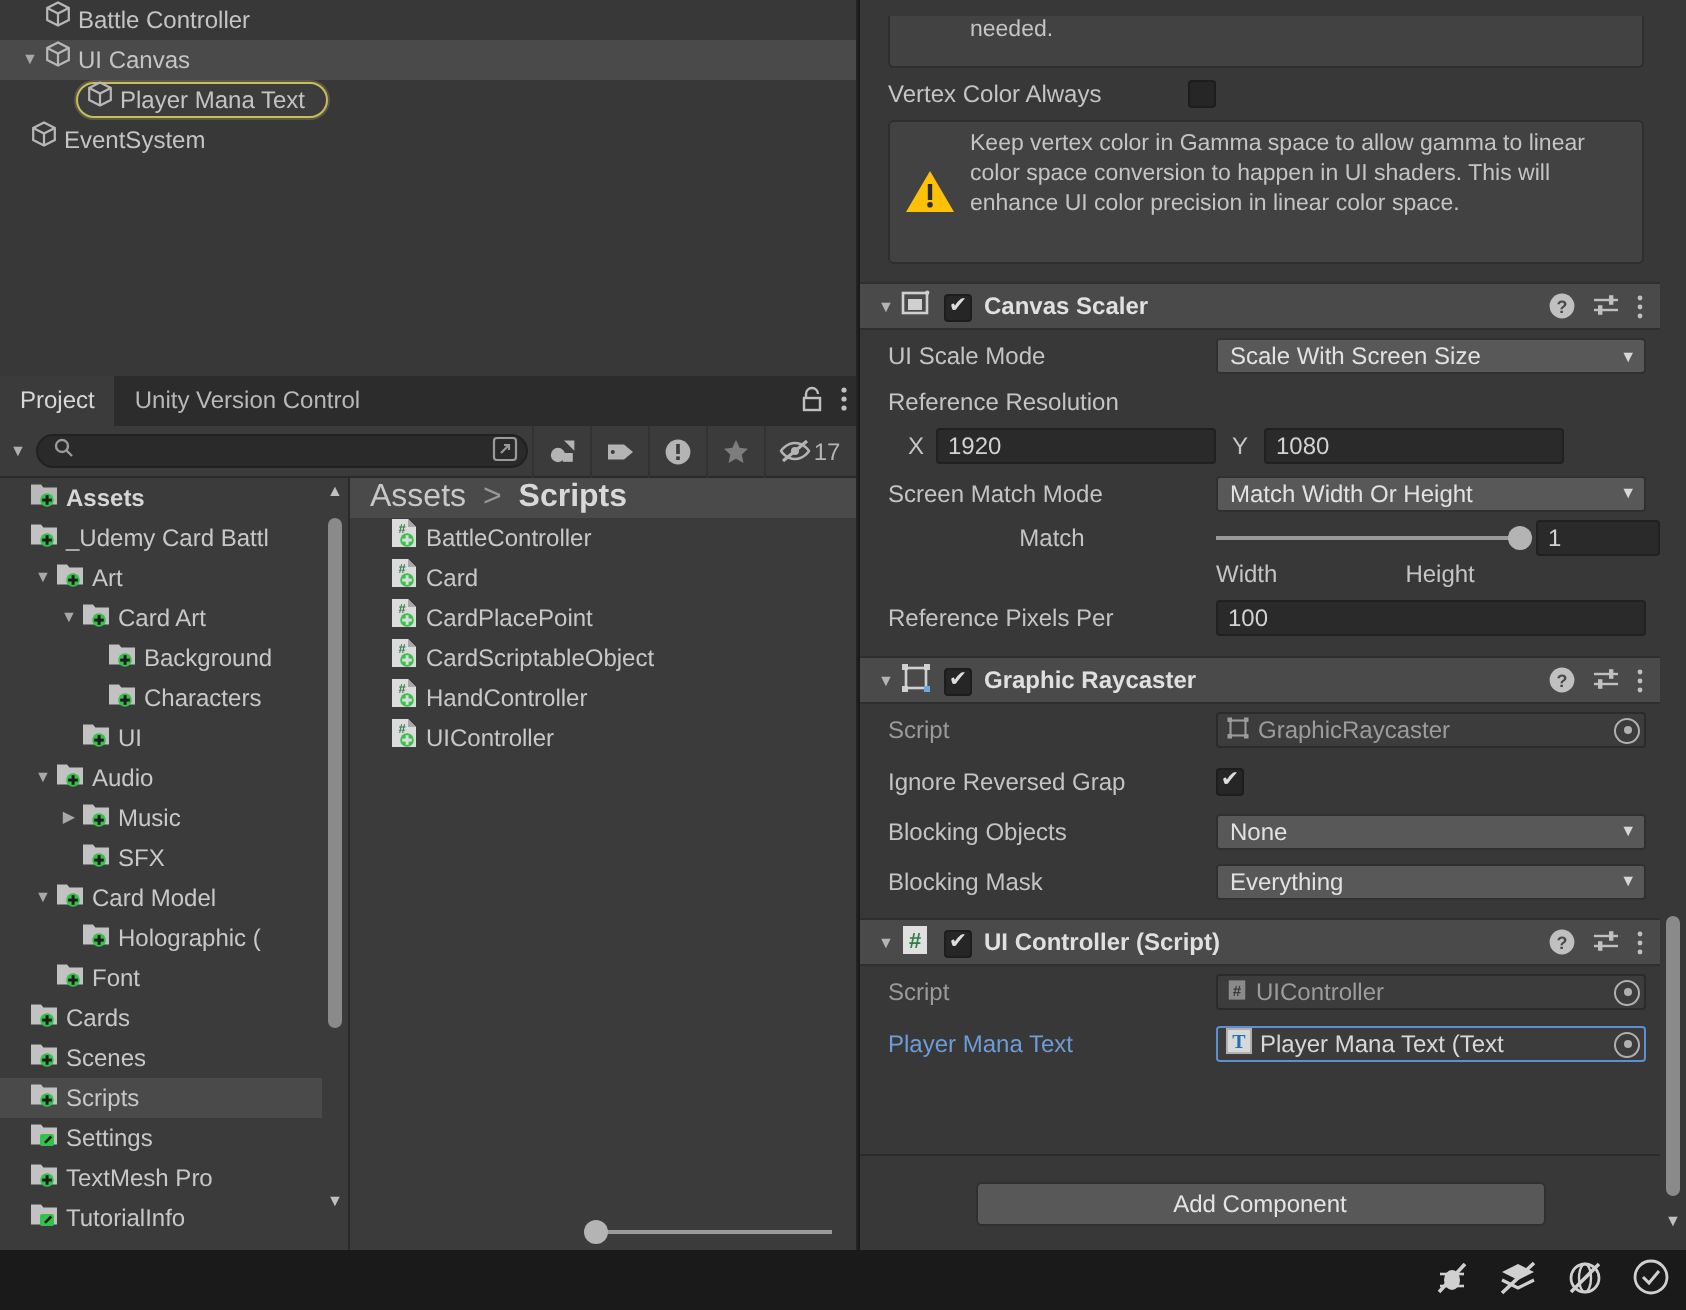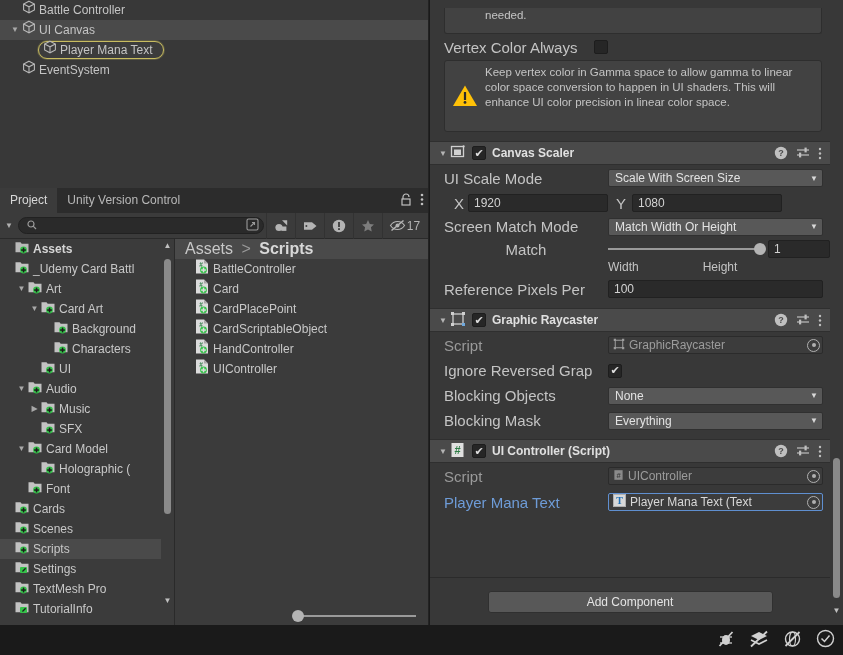--- a/index.html
+++ b/index.html
@@ -132,21 +132,21 @@
 
   .helpbox {
     margin: 0 8px 0 14px; background: #424242; border: 1px solid #2e2e2e;
     border-radius: 3px; padding: 4px 6px; display: flex; gap: 6px;
     font-size: 11.5px; color: #c4c4c4; line-height: 15px;
   }
   .helpbox.clip-top { border-top: none; border-radius: 0 0 3px 3px; }
   .warn-tri { flex: none; width: 28px; display: flex; align-items: center; justify-content: center; }
 
   .propline { display: flex; align-items: center; height: 22px; padding-left: 14px; }
-  .plabel { font-size: 15px; color: #c4c4c4; white-space: nowrap; overflow: hidden; }
+  .plabel { font-size: 12px; color: #c4c4c4; white-space: nowrap; overflow: hidden; }
   .plabel.dim { color: #9a9a9a; }
   .plabel.link { color: #6e9cd8; }
   .chk {
     width: 14px; height: 14px; background: #262626; border: 1px solid #1d1d1d;
     border-radius: 2px; display: inline-flex; align-items: center; justify-content: center;
     color: #ddd; font-size: 11px; line-height: 1; flex: none;
   }
   .chk.on { background: #262626; }
 
   .comp-header {
@@ -233,21 +233,21 @@
         <div class="hrow" style="padding-left:24px;">
           <span class="twisty"></span>
           <span class="selbox">
             <span class="cube"><svg width="14" height="14" viewBox="0 0 14 14">
                 <path d="M7 1.2L12.4 4v6L7 12.8 1.6 10V4z" fill="none" stroke="#b8b8b8" stroke-width="1.1"></path>
                 <path d="M1.6 4L7 6.8 12.4 4M7 6.8v6" fill="none" stroke="#b8b8b8" stroke-width="1.1"></path>
               </svg></span>
             <span>Player Mana Text</span>
           </span>
         </div>
-        <div class="hrow" style="padding-left:8px;">
+        <div class="hrow" style="padding-left:1px;">
           <span class="twisty"></span>
           <span class="cube"><svg width="14" height="14" viewBox="0 0 14 14">
               <path d="M7 1.2L12.4 4v6L7 12.8 1.6 10V4z" fill="none" stroke="#b8b8b8" stroke-width="1.1"></path>
               <path d="M1.6 4L7 6.8 12.4 4M7 6.8v6" fill="none" stroke="#b8b8b8" stroke-width="1.1"></path>
             </svg></span>
           <span>EventSystem</span>
         </div>
       </div>
   </div>
 
@@ -668,20 +668,23 @@
       </div>
 
       <div class="propline" style="height:26px;">
         <div class="plabel" style="width:164px;">UI Scale Mode</div>
         <div class="dropdown" style="width:215px;">
           <span>Scale With Screen Size</span>
           <span class="dd-caret">▼</span>
         </div>
       </div>
 
+      <div class="propline" style="height:20px;">
+        <div class="plabel">Reference Resolution</div>
+      </div>
 
       <div class="propline" style="height:24px;padding-left:24px;">
         <div class="plabel" style="width:14px;">X</div>
         <div class="field" style="width:140px;">
           <span>1920</span>
         </div>
         <div class="plabel" style="width:16px;margin-left:8px;">Y</div>
         <div class="field" style="width:150px;">
           <span>1080</span>
         </div>

